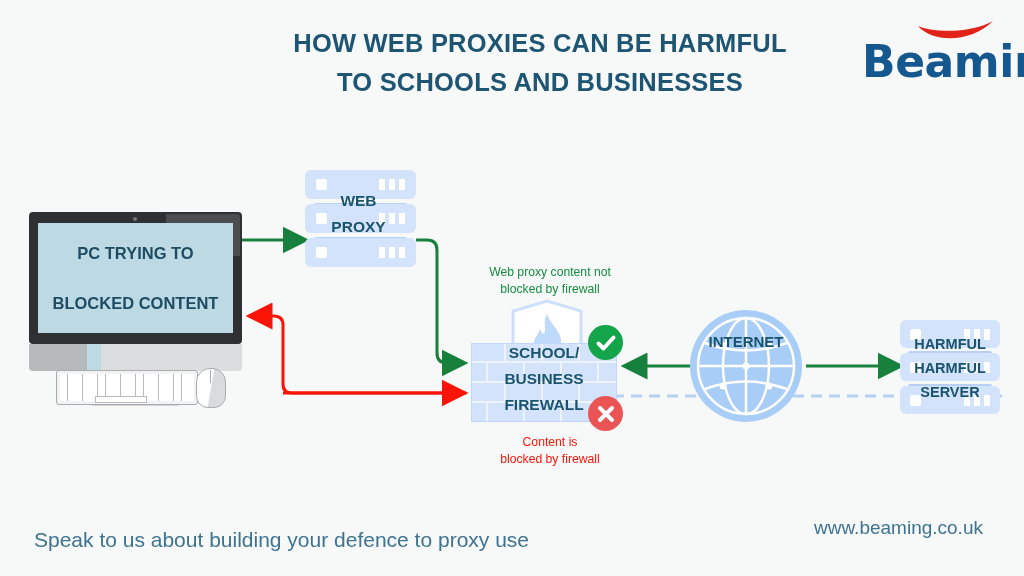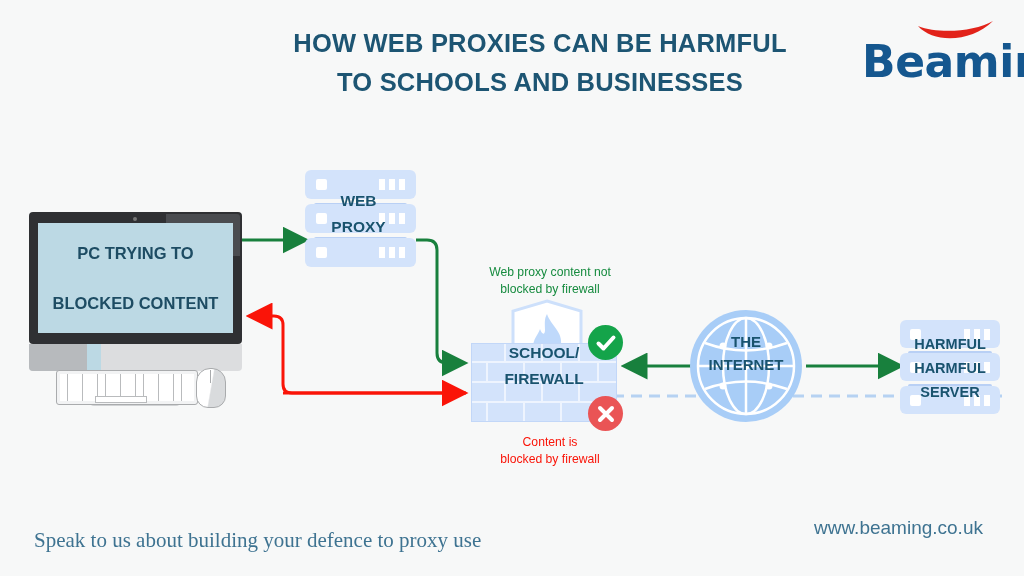--- a/index.html
+++ b/index.html
@@ -140,21 +140,21 @@
 
   
   .ann{position:absolute;text-align:center;font-weight:normal;font-size:12.2px;line-height:17px;}
   .ann.green{left:452px;top:264px;width:196px;color:#168b3f;}
   .ann.red{left:457px;top:434px;width:186px;color:#fa1408;}
 
   
   .foot-left{
     position:absolute;left:34px;top:528px;
     color:#3e7391;font-size:21px;
-    font-family:Liberation Serif, serif;
+    font-family:Liberation Sans, sans-serif;
   }
   .foot-right{
     position:absolute;left:814px;top:517px;
     color:#3e7391;font-size:19px;
     font-family:Liberation Sans, sans-serif;
   }
   svg{overflow:visible;}
 </style>
 </head>
 <body>
@@ -299,20 +299,21 @@
       <div class="m" style="left:15px;top:60px;width:2px;height:19px;"></div>
       <div class="m" style="left:52px;top:60px;width:2px;height:19px;"></div>
       <div class="m" style="left:89px;top:60px;width:2px;height:19px;"></div>
       <div class="m" style="left:126px;top:60px;width:2px;height:19px;"></div>
     </div>
     <div class="fw-border"></div>
   </div>
 
   <div class="fw-label">
     <div>SCHOOL/</div>
+    <div>BUSINESS</div>
     <div>FIREWALL</div>
   </div>
 
   <div class="badge ok">
     <svg width="22" height="22" viewBox="0 0 22 22">
       <path d="M3.5 11.5 L8.5 16.5 L18.5 5.5" fill="none" stroke="#fff" stroke-width="4" stroke-linecap="round" stroke-linejoin="round"></path>
     </svg>
   </div>
   <div class="badge no">
     <svg width="20" height="20" viewBox="0 0 20 20">
@@ -330,21 +331,20 @@
       <path d="M17 35 Q58 50 99 35" fill="none" stroke="#ffffff" stroke-width="2.5"></path>
       <path d="M17 81 Q58 66 99 81" fill="none" stroke="#ffffff" stroke-width="2.5"></path>
       <circle cx="35" cy="38" r="3.5" fill="#ffffff"></circle>
       <circle cx="81" cy="38" r="3.5" fill="#ffffff"></circle>
       <circle cx="35" cy="78" r="3.5" fill="#ffffff"></circle>
       <circle cx="81" cy="78" r="3.5" fill="#ffffff"></circle>
       <circle cx="58" cy="58" r="3.5" fill="#ffffff"></circle>
     </svg>
   </div>
   <div class="globe-label">
-    <div>THE</div>
     <div>INTERNET</div>
   </div>
 
   <div class="server" style="left:900px;top:320px;width:100px;height:94px;">
     <div class="srv-slab" style="top:0;height:28px;">
       <div class="srv-sq" style="left:10px;top:9px;"></div>
       <div class="srv-bars" style="right:10px;top:9px;">
           <i></i>
           <i></i>
           <i></i>

